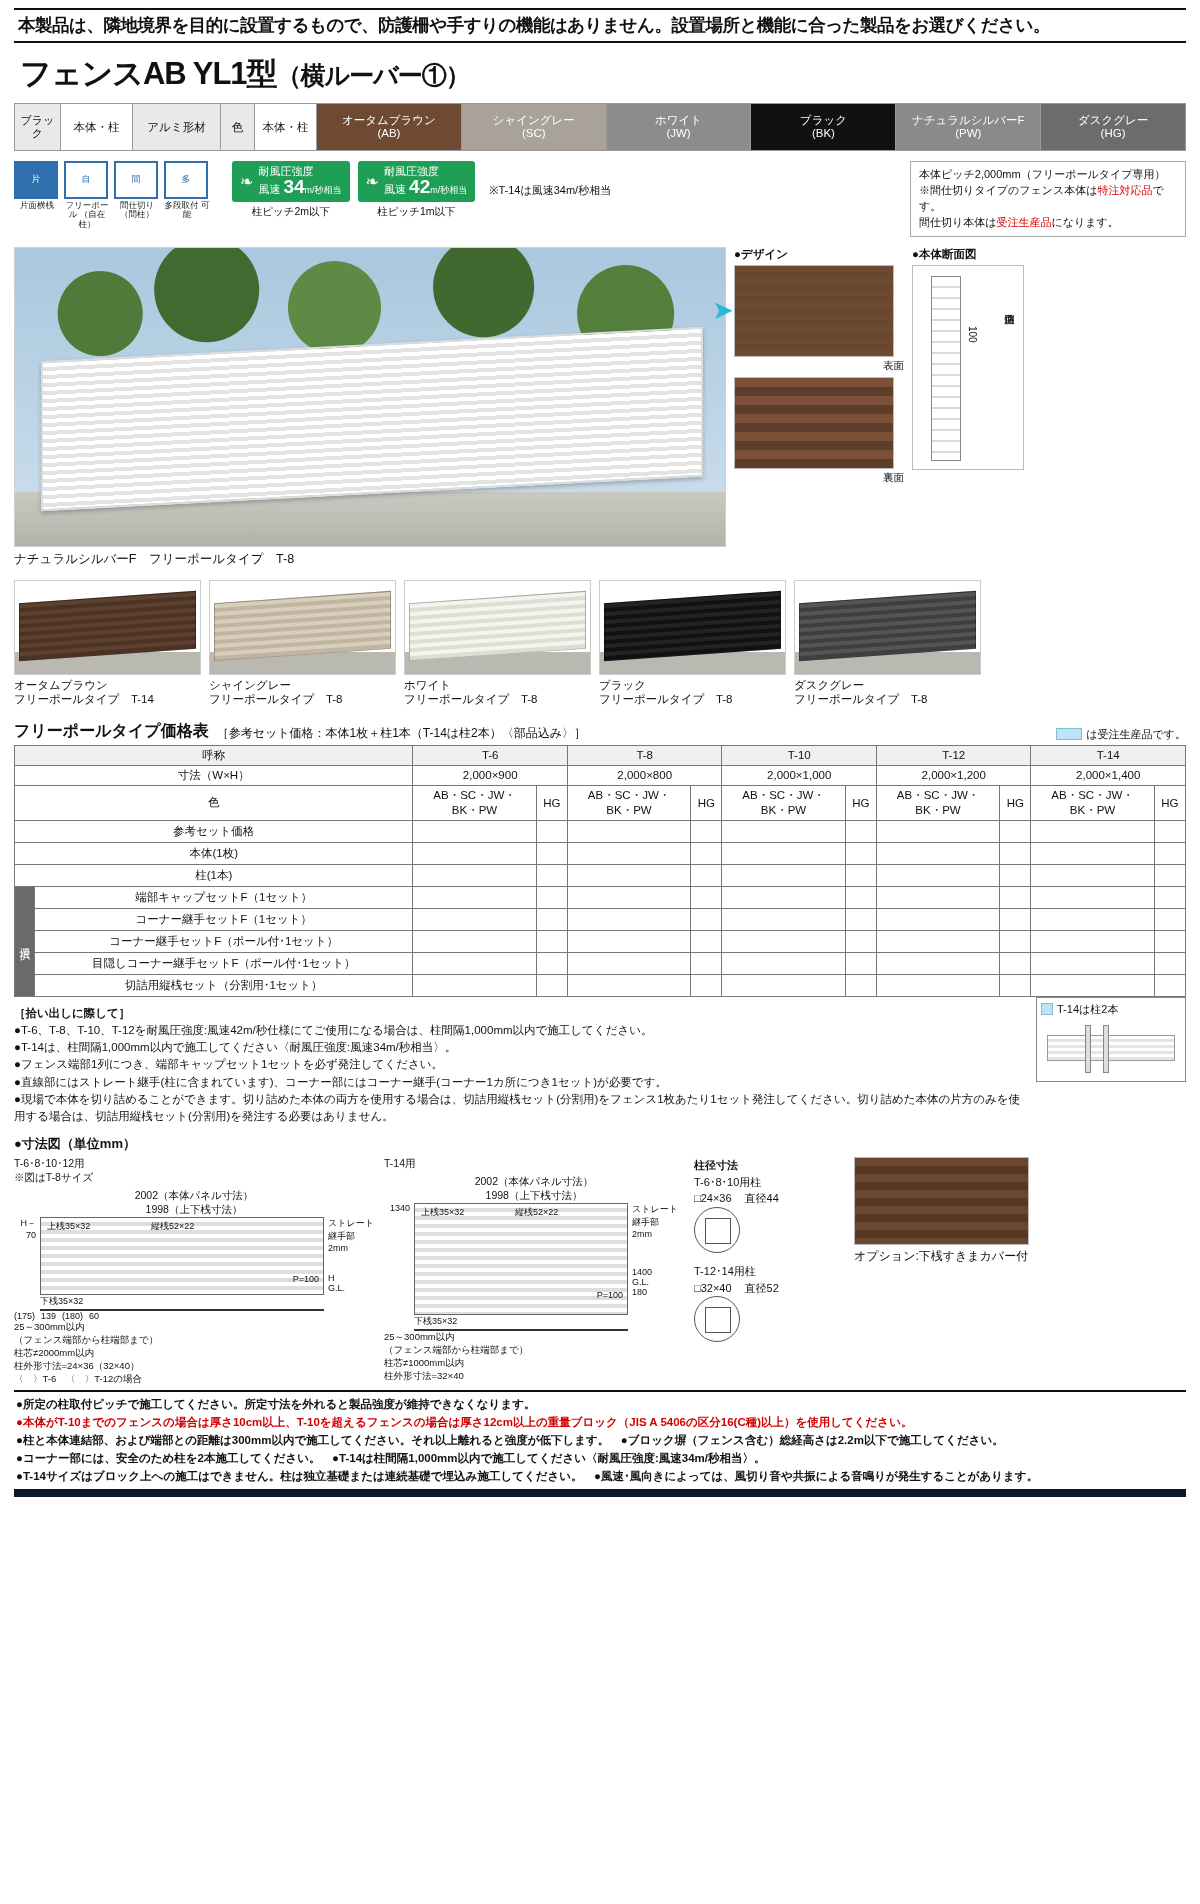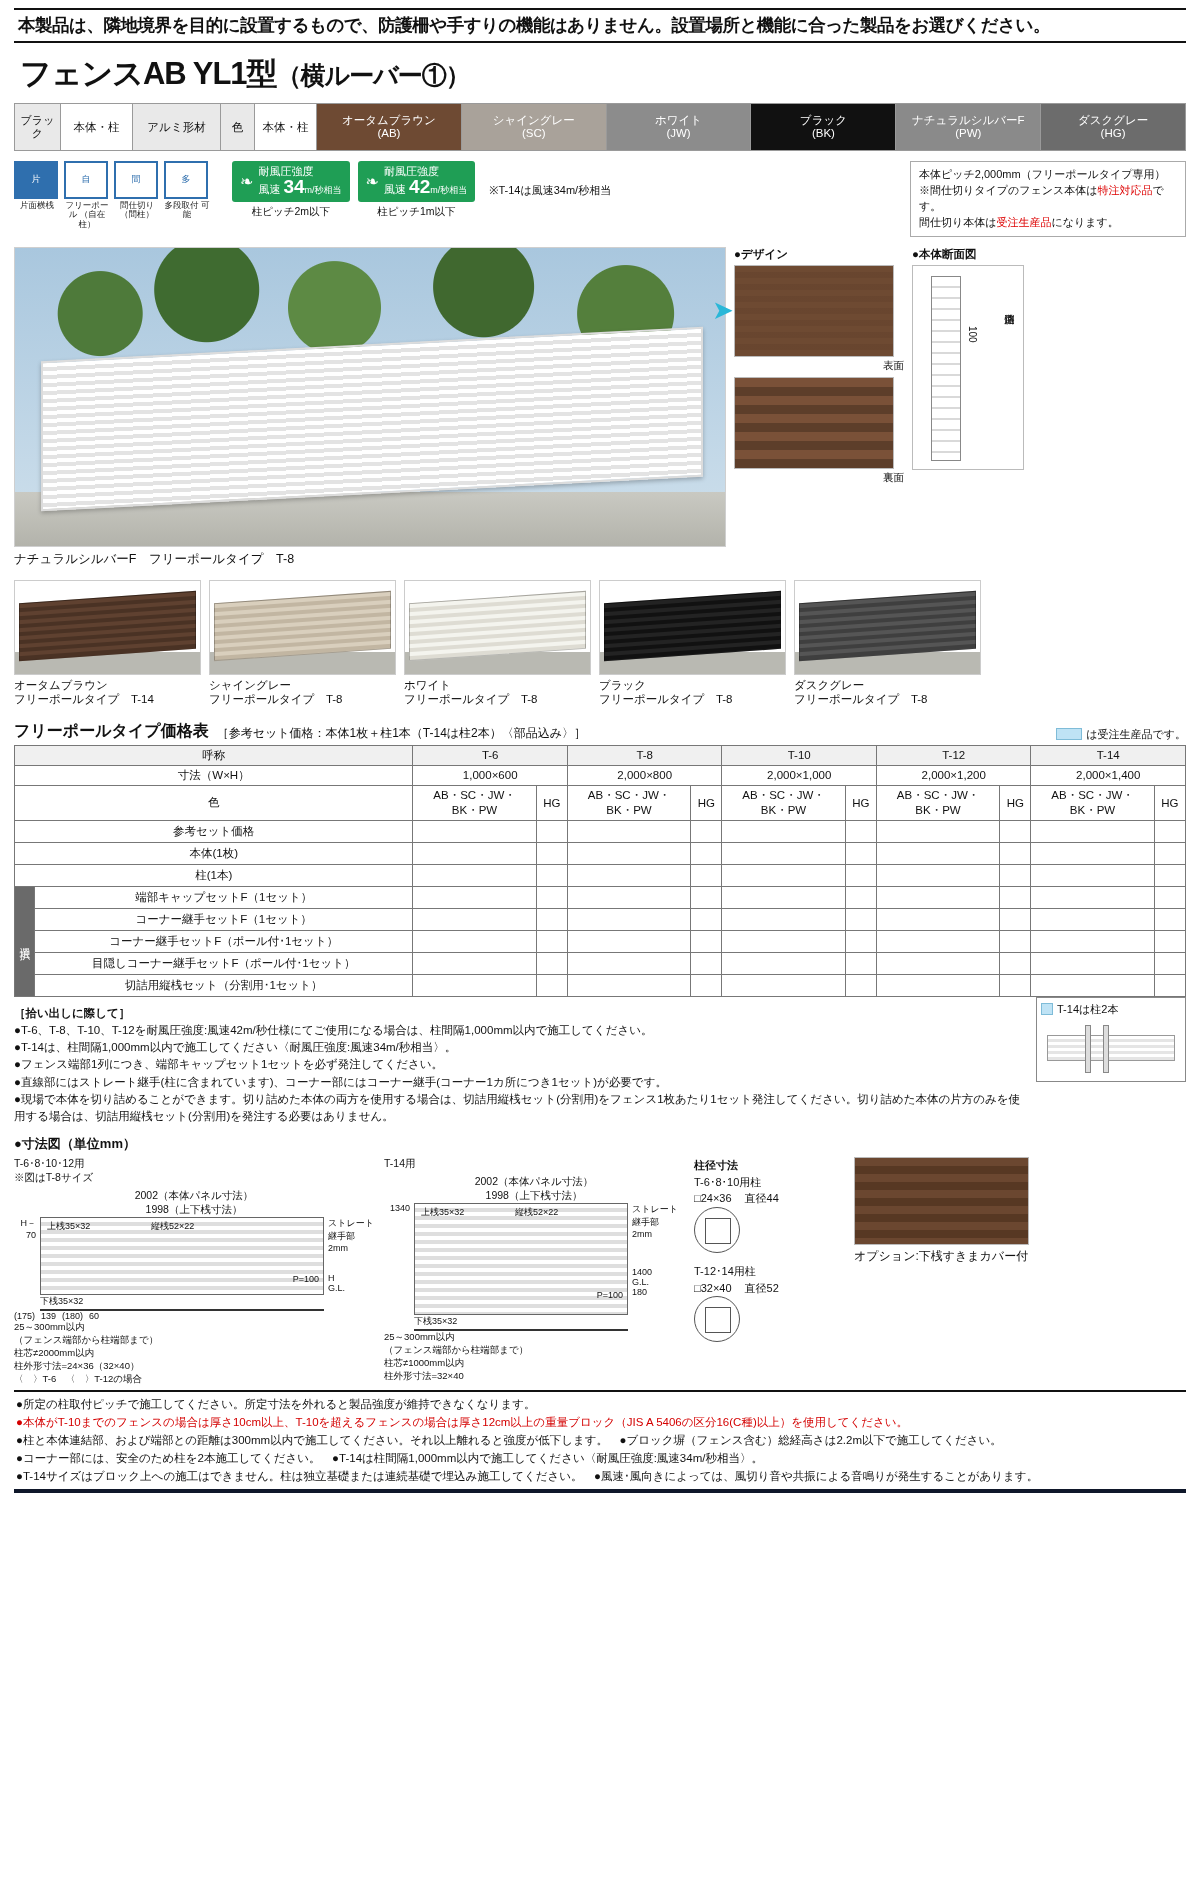--- a/index.html
+++ b/index.html
@@ -177,21 +177,21 @@
   .circle { width:46px; height:46px; border:1px solid #555; border-radius:50%; position:relative; display:inline-block;}
   .circle .sq { position:absolute; left:10px; top:10px; width:26px; height:26px; border:1px solid #555; }
   .opt-img { width:175px; height:88px; border:1px solid #bbb;
     background:repeating-linear-gradient(#6b4730 0 8px,#573823 8px 16px); }
   .opt-cap { font-size:12px; margin-top:3px; }
 
   
   .caution-head { display:flex; align-items:center; gap:8px; margin-top:12px; }
   .caution-bar { width:90px; height:16px; background:#d40000; }
   .caution-title { color:#d40000; font-weight:bold; font-size:13px; letter-spacing:3px; }
-  .caution-body { border-top:2px solid #111; border-bottom:4px solid #0f172a; margin-top:4px; padding:4px 2px; font-size:11.5px; line-height:1.55;}
+  .caution-body { border-top:2px solid #111; border-bottom:8px solid #0f172a; margin-top:4px; padding:4px 2px; font-size:11.5px; line-height:1.55;font-weight:bold;}
   .red { color:#d40000; }
 </style>
 </head>
 <body>
 
 <div class="page">
 
   <div class="top-note">本製品は、隣地境界を目的に設置するもので、防護柵や手すりの機能はありません。設置場所と機能に合った製品をお選びください。</div>
 
   <div class="title">
@@ -392,21 +392,21 @@
         <tr>
       <td class="hdr" colspan="2" style="width:250px">呼称</td>
       <td class="hdr" colspan="2">T-6</td>
       <td class="hdr" colspan="2">T-8</td>
       <td class="hdr" colspan="2">T-10</td>
       <td class="hdr" colspan="2">T-12</td>
       <td class="hdr" colspan="2">T-14</td>
     </tr>
     <tr>
       <td colspan="2">寸法（W×H）</td>
-      <td colspan="2">1,000×600</td>
+      <td colspan="2">2,000×900</td>
       <td colspan="2">2,000×800</td>
       <td colspan="2">2,000×1,000</td>
       <td colspan="2">2,000×1,200</td>
       <td colspan="2">2,000×1,400</td>
     </tr>
     <tr>
       <td colspan="2">色</td>
       <td style="white-space:pre-line">AB・SC・JW・
 BK・PW</td>
       <td>HG</td>

